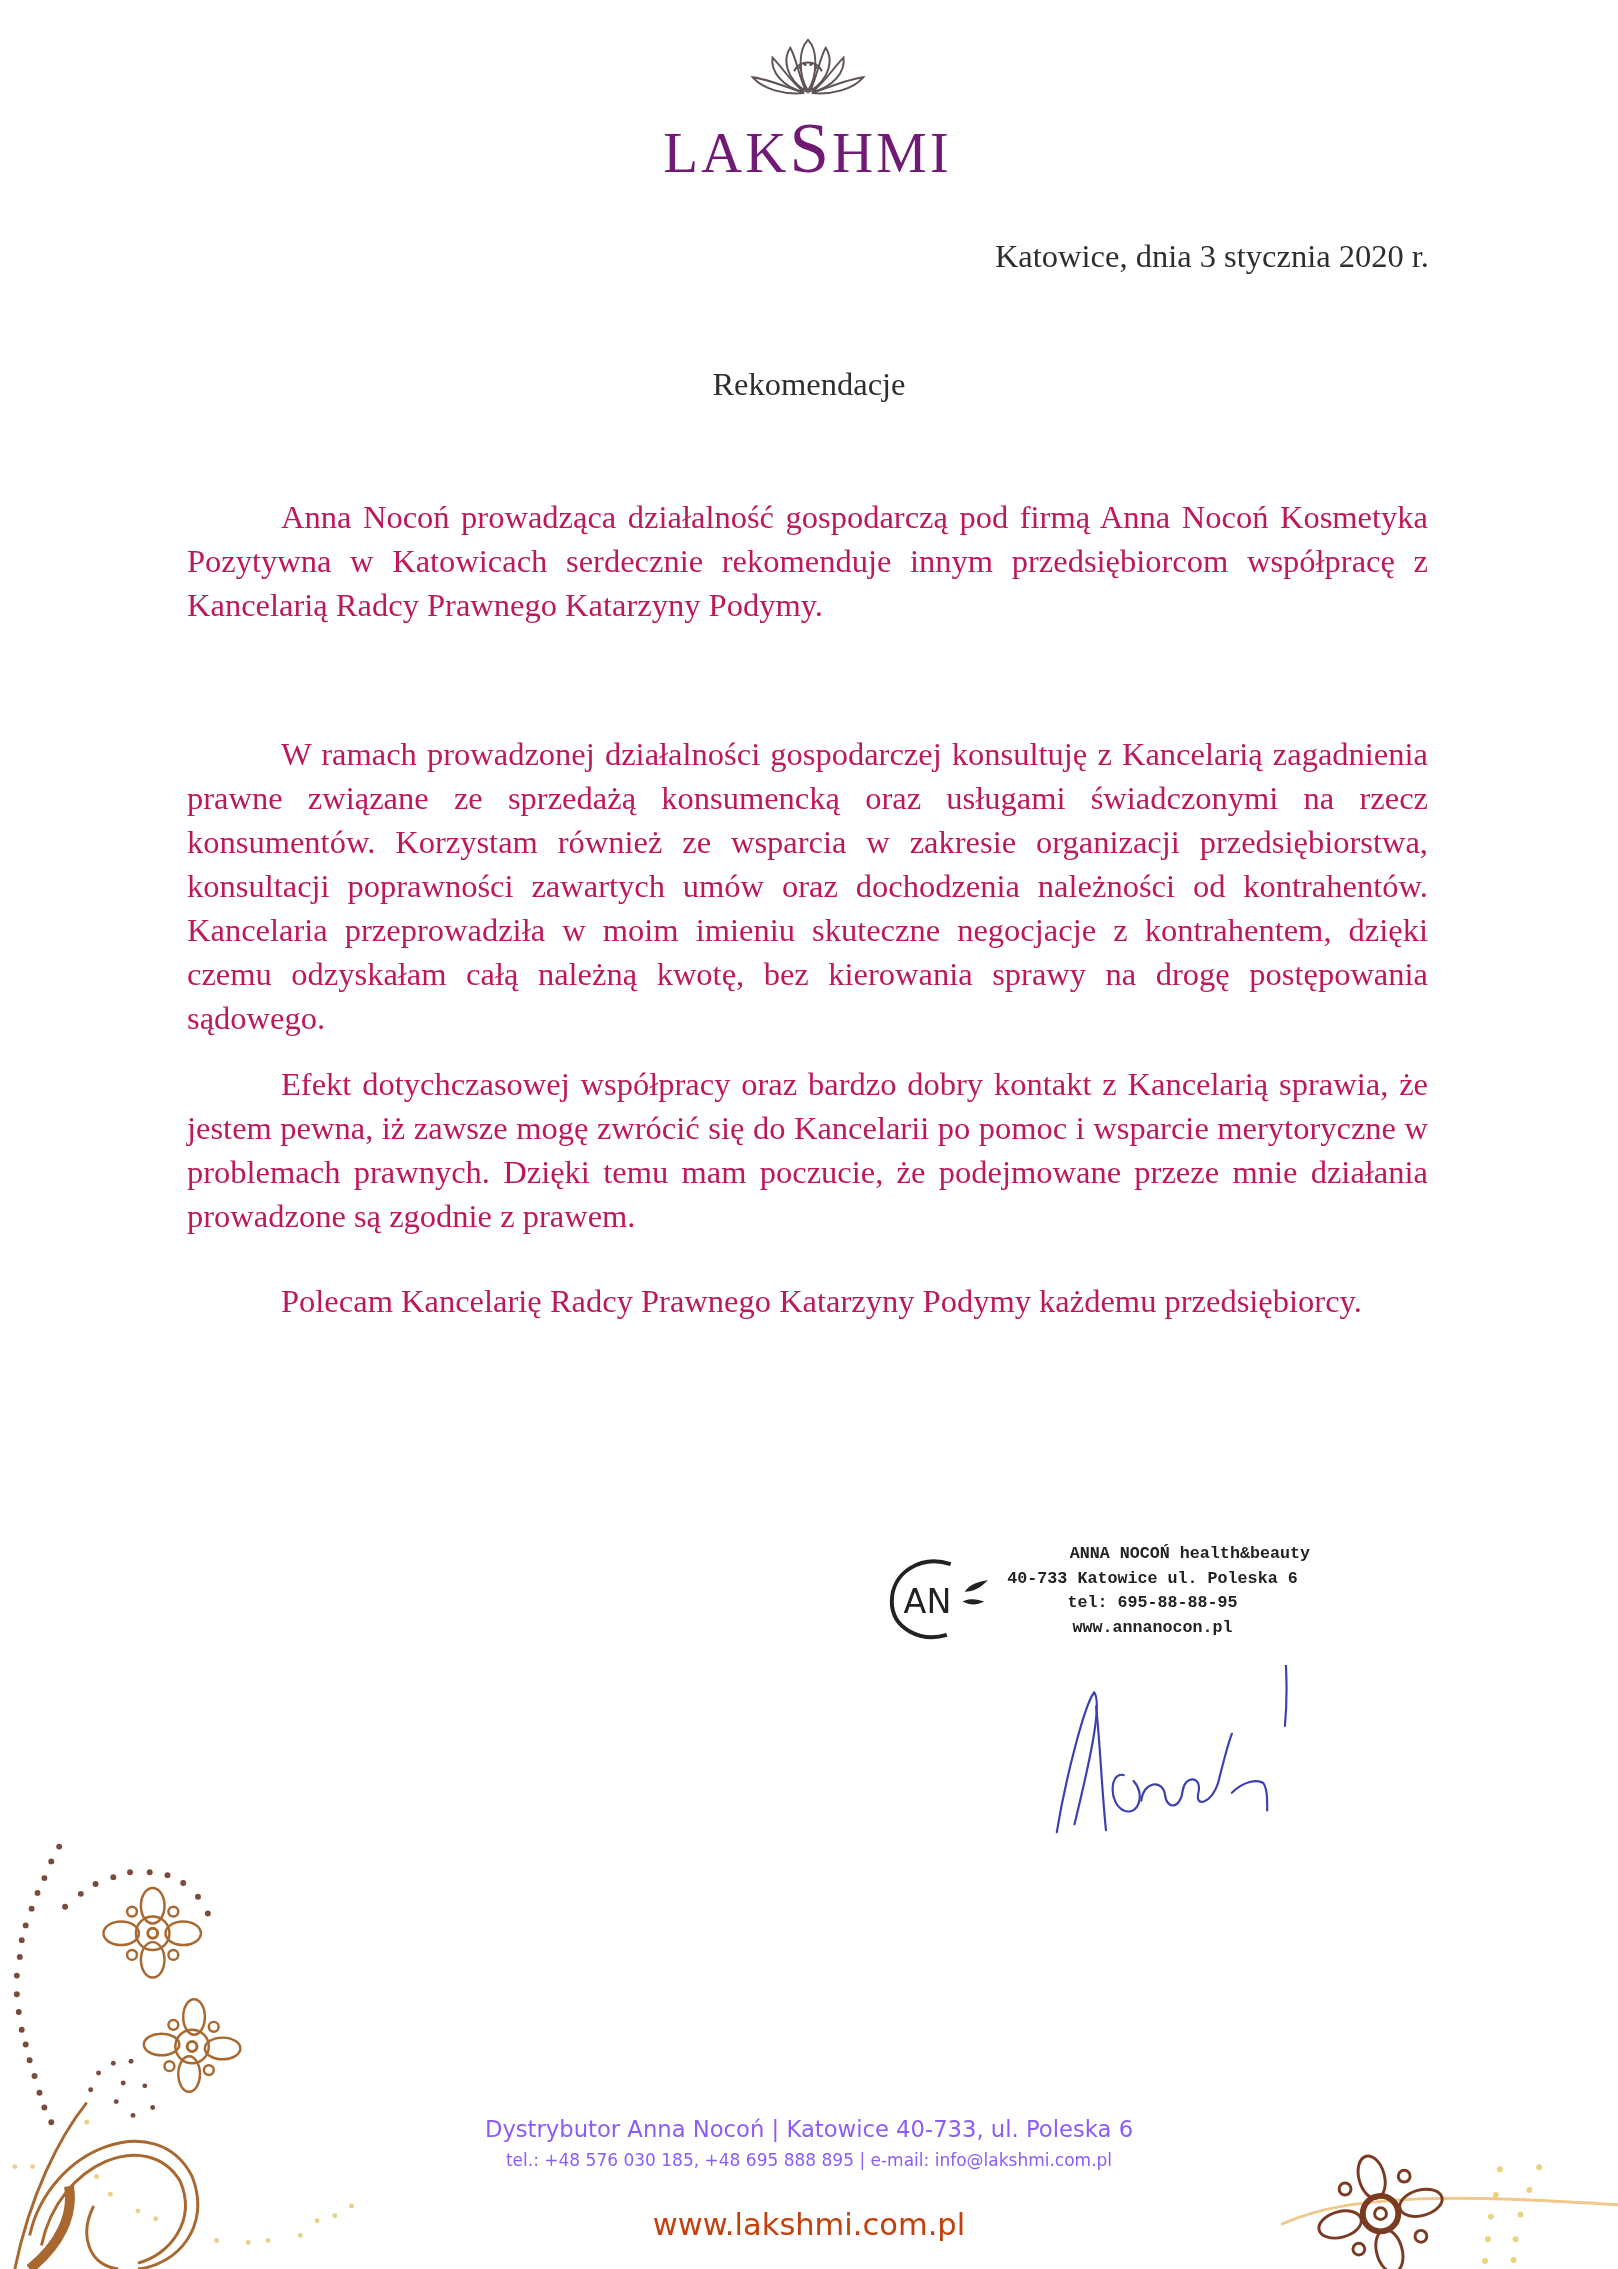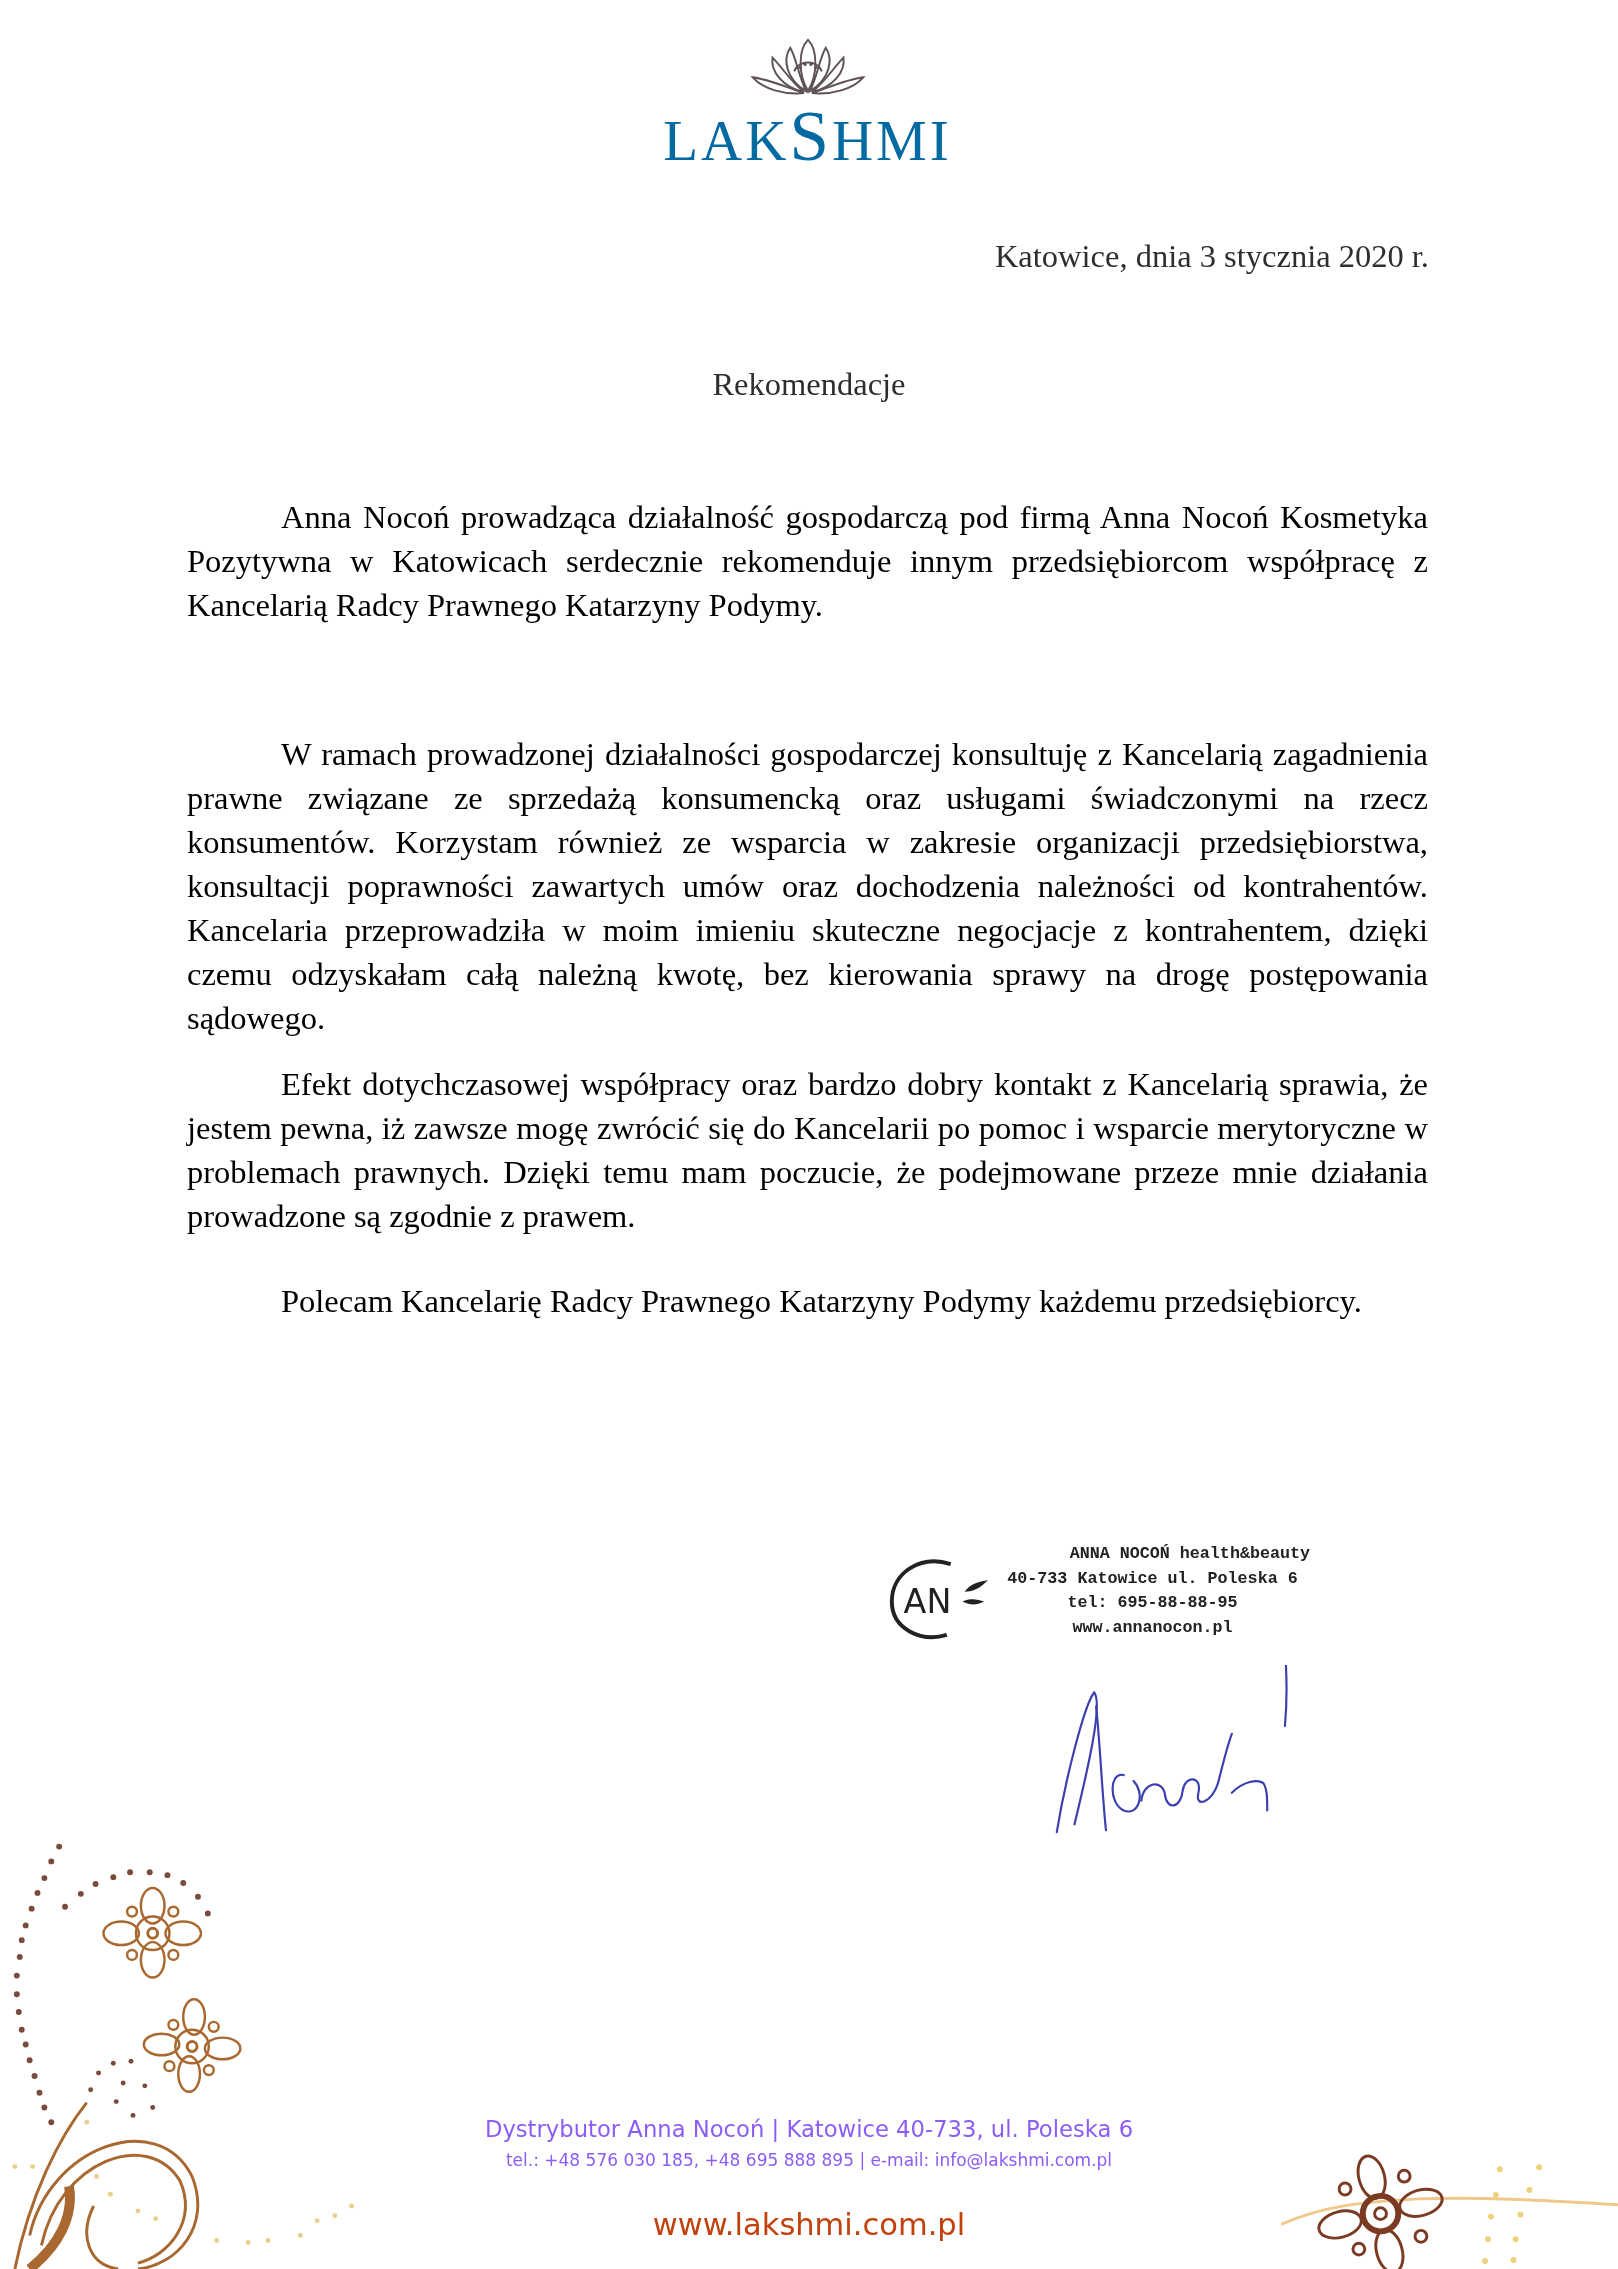--- a/index.html
+++ b/index.html
@@ -4,33 +4,33 @@
 <style>
   html, body { margin: 0; padding: 0; background: #ffffff; }
   body {
     width: 1618px; height: 2270px; position: relative; overflow: hidden;
     font-family: "Liberation Serif", serif; color: #2a2a2a;
   }
   .logo { position: absolute; left: 650px; top: 29.6px; width: 315px; height: 158px; text-align: center; }
   .logo svg.lotus { display: block; margin: 0 auto; }
   .logo-word {
     font-family: "Liberation Serif", serif; font-size: 57px; letter-spacing: 3px;
-    color: #0369a1; line-height: 1; margin-top: 2px;
+    color: #701a75; line-height: 1; margin-top: 14px;
   }
   .logo-word .big-s { font-size: 71px; }
 
   .date {
     position: absolute; right: 189px; top: 238px; font-size: 32.5px; color: #2e2e2e;
   }
   .title {
     position: absolute; left: 0; right: 0; top: 366px; text-align: center; font-size: 32.5px; color: #2e2e2e;
   }
   .para {
     position: absolute; left: 187px; width: 1241px; font-size: 32.5px; line-height: 44px;
-    text-align: justify; color: #000000; margin: 0;
+    text-align: justify; color: #be185d; margin: 0;
   }
   .para.indent { text-indent: 94px; }
   .p1 { top: 495px; }
   .p2 { top: 732px; }
   .p3 { top: 1062px; }
   .p4 { top: 1279px; text-indent: 94px; }
 
   .stamp { position: absolute; left: 882px; top: 1542px; width: 433px; height: 118px; }
   .stamp-logo { position: absolute; left: 0; top: 9.9px; }
   .stamp-text {

